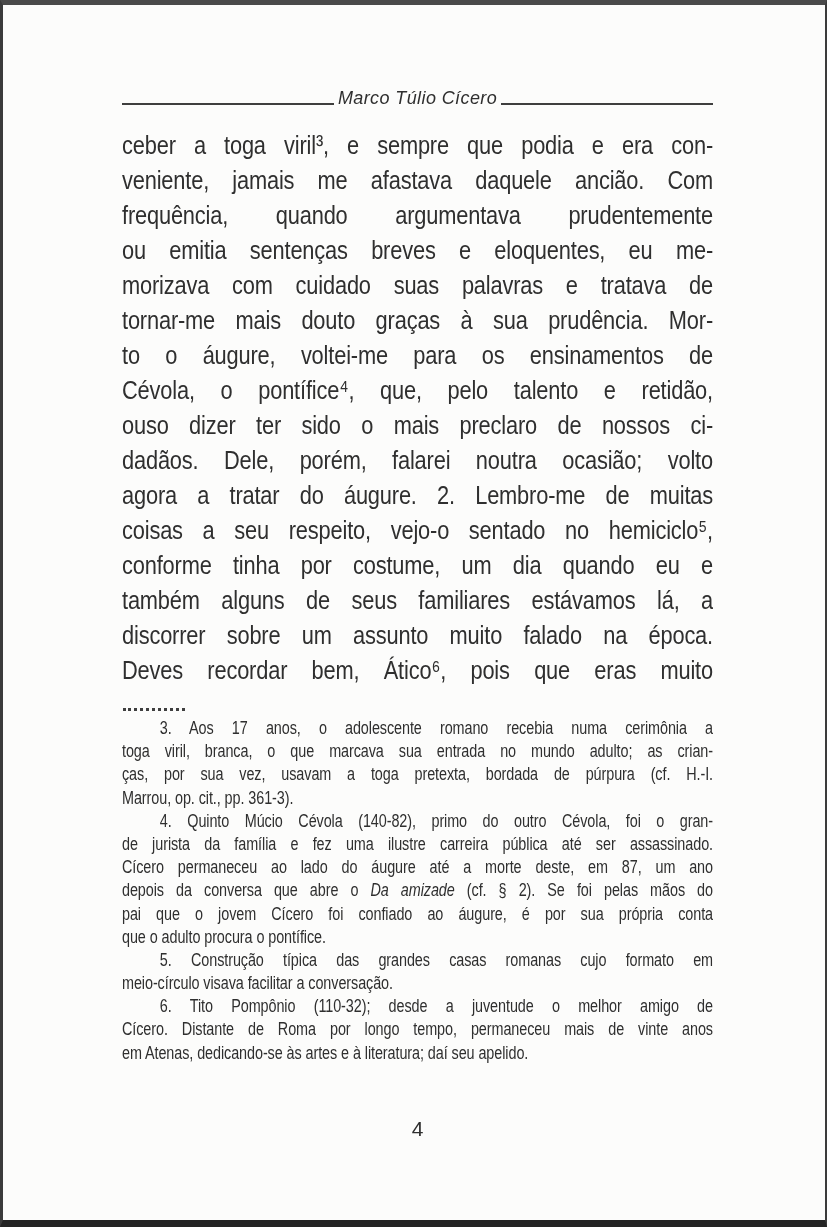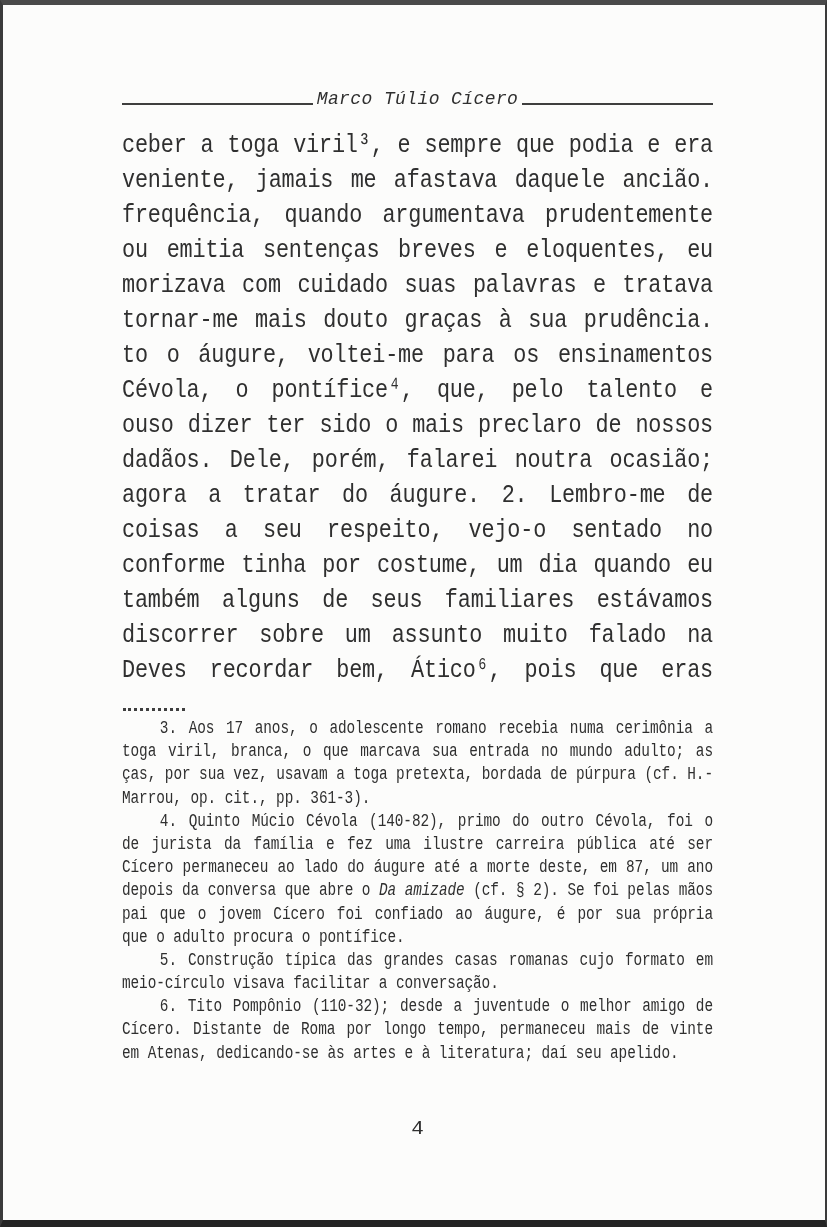--- a/index.html
+++ b/index.html
@@ -5,21 +5,21 @@
   html, body { margin: 0; padding: 0; background: #ffffff; }
   .page {
     position: relative;
     width: 827px; height: 1227px;
     box-sizing: border-box;
     background: #fcfcfb;
     border-top: 5px solid #4a4a4a;
     border-bottom: 7px solid #242424;
     border-left: 3px solid #3b3b3b;
     border-right: 2px solid #3b3b3b;
-    font-family: Liberation Mono, monospace;
+    font-family: Liberation Sans, sans-serif;
     color: #2f2f2f;
     overflow: hidden;
   }
 
   
   .running-header {
     position: absolute; left: 119px; top: 76px;
     width: 591px; height: 28px;
     display: flex; align-items: flex-end;
   }

